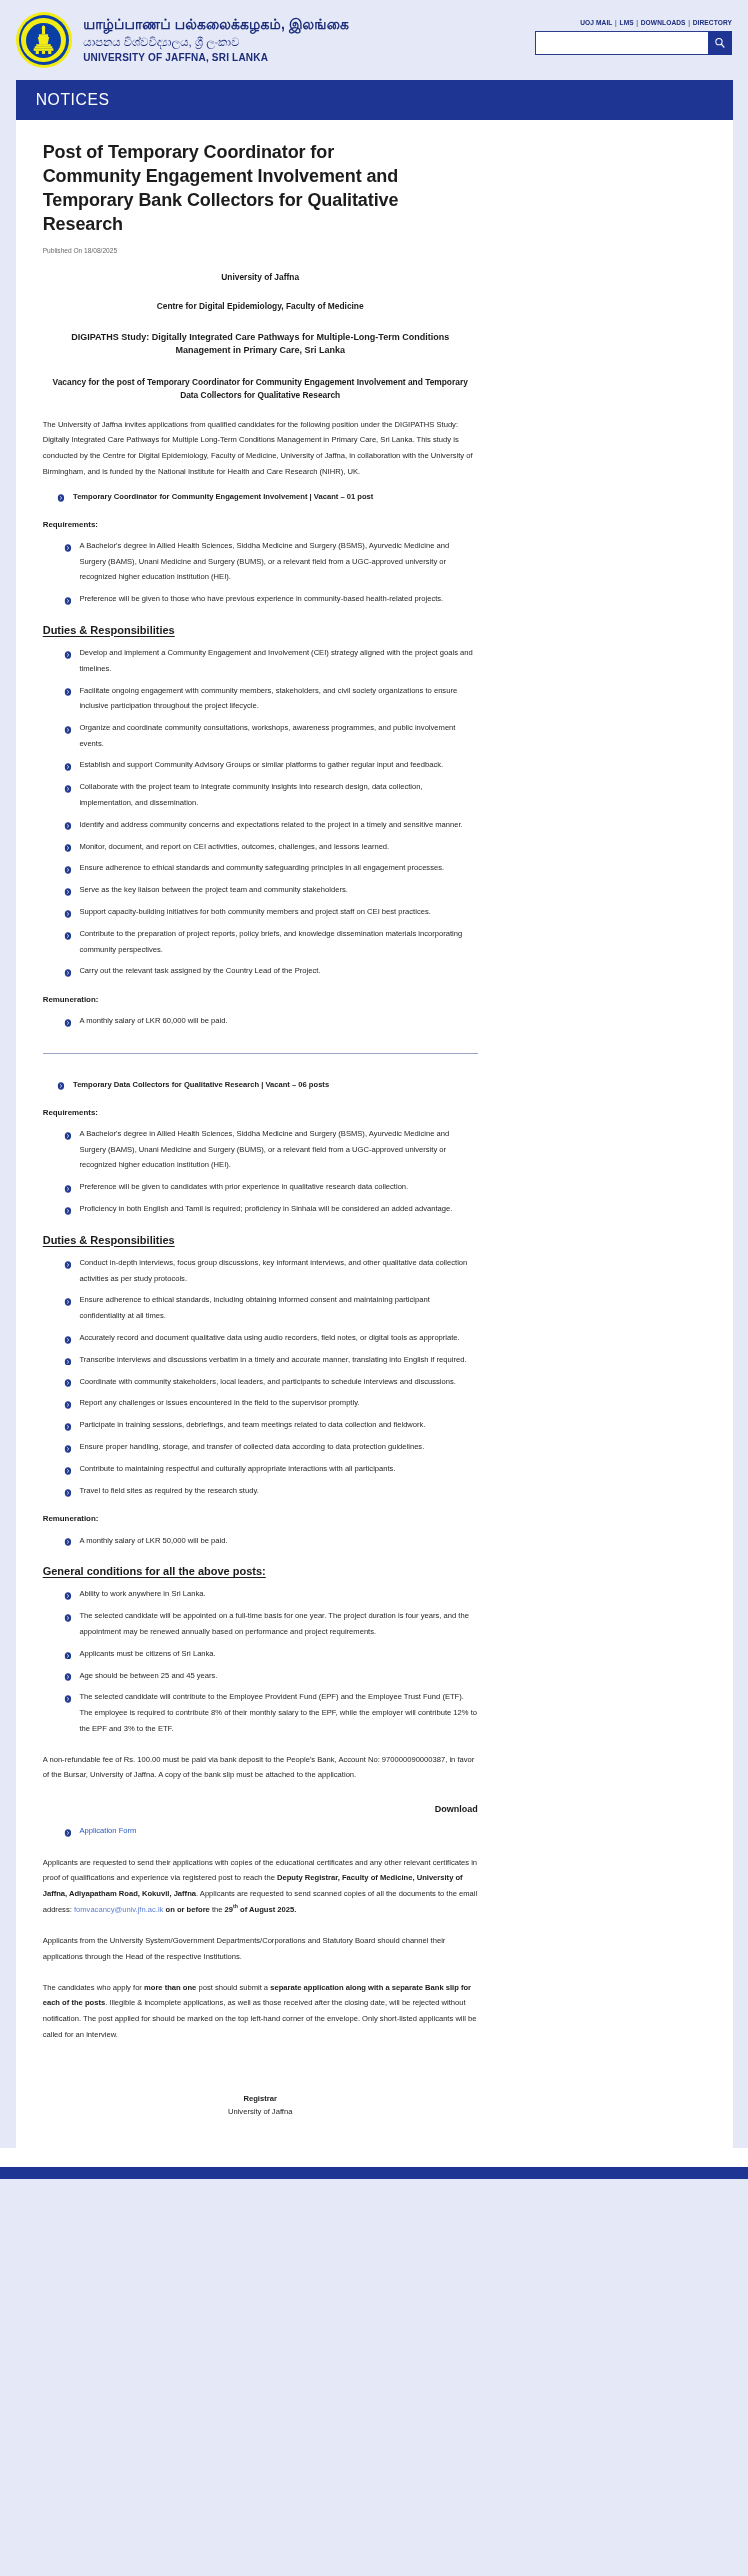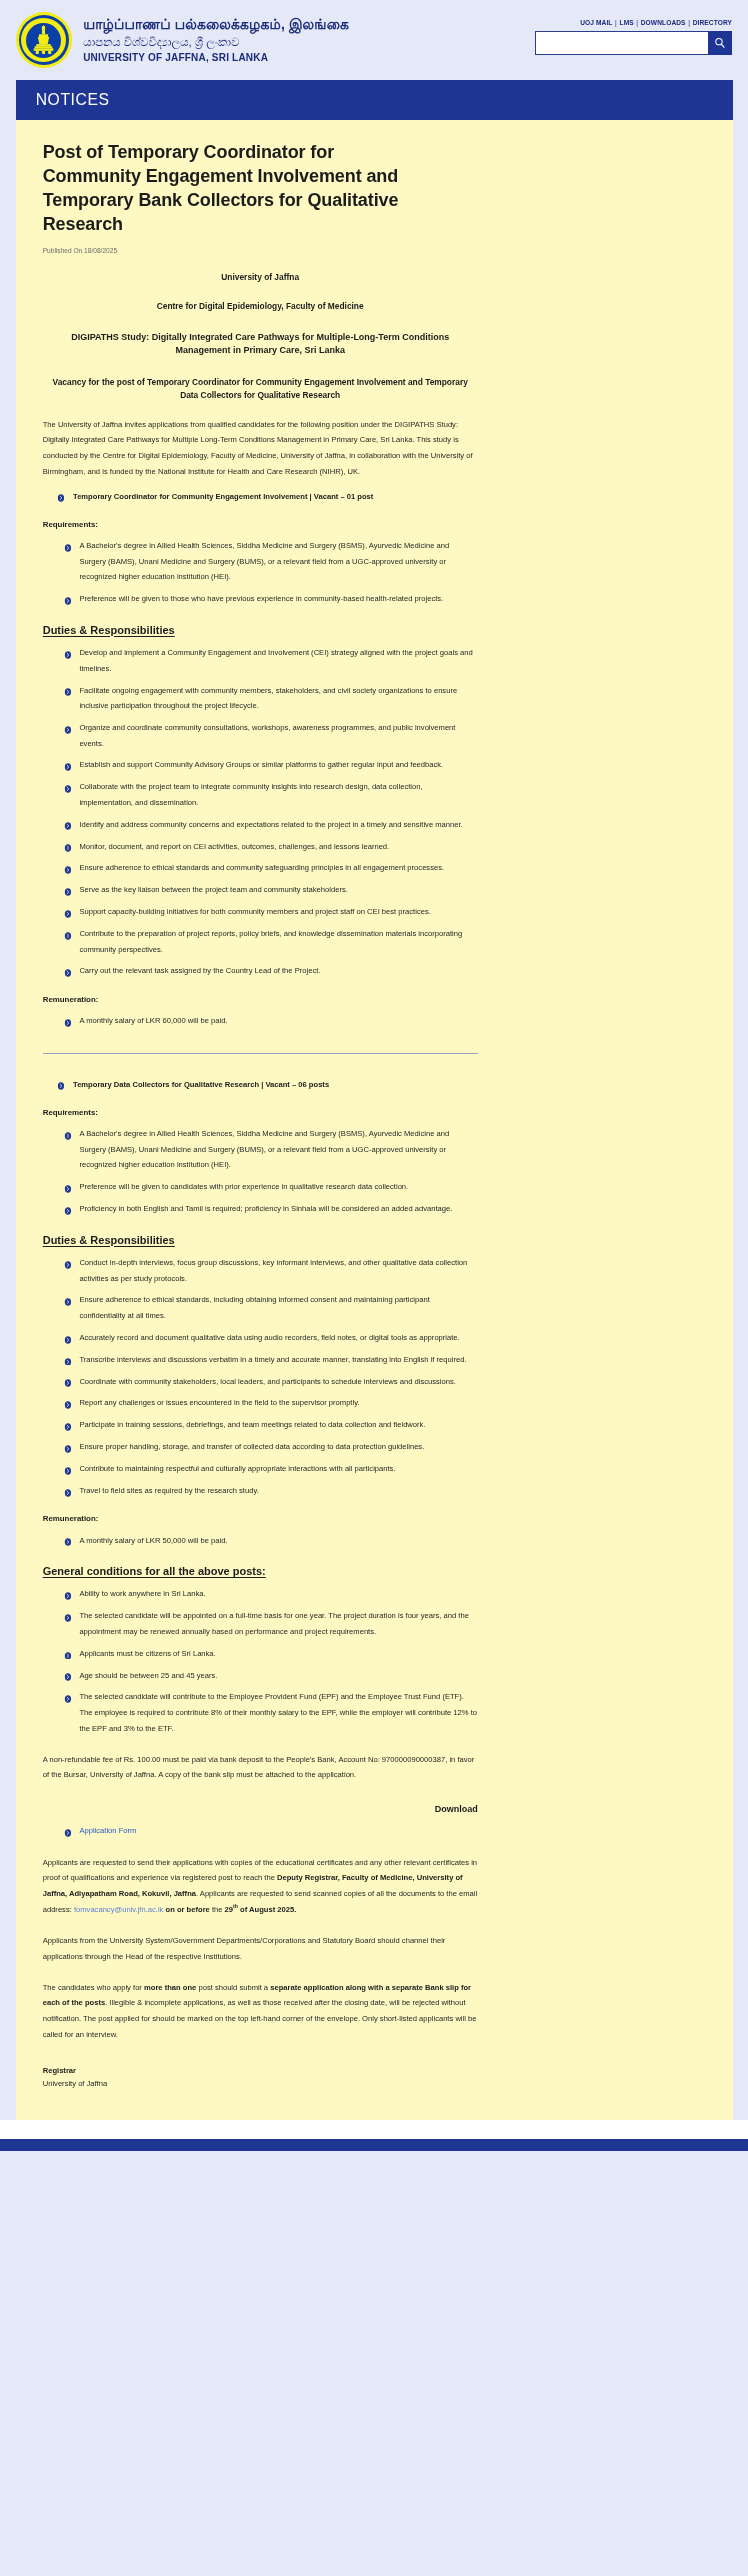--- a/index.html
+++ b/index.html
@@ -76,21 +76,21 @@
   }
   .search-btn {
     width: 23.6px; background: #1f3593; border: 0.5px solid #1f3593;
     display: flex; align-items: center; justify-content: center;
     cursor: pointer;
   }
   .search-btn svg { display:block; }
 
   
   .page-wrap { padding: 0 15.7px 0 15.7px; background:#e4e8f7; }
-  .card { background: #fef9c3; width: 717px; }
+  .card { background: #ffffff; width: 717px; }
 
   .notices-bar {
     background: #1f3593;
     color: #fff;
     height: 40px;
     display: flex; align-items: center;
     padding-left: 20px;
   }
   .notices-bar .label {
     font-size: 15.7px; font-weight: 400; letter-spacing: 0.6px;
@@ -152,21 +152,21 @@
     border: none; border-top: 0.5px solid #9aa3c4;
     margin: 24px 0 0 0; width: 100%;
   }
 
   .dl-head { font-size: 9px; font-weight: 700; color: #1c1c1c; margin: 21px 0 0 0; text-align: right; }
   ul.bullets li a.dl-link {
     color: #2759c4; text-decoration: none; font-size: 7.6px;
   }
   a.mail-link { color: #5b7fd6; text-decoration: none; }
 
-  .sig { margin-top: 24px; }
+  .sig { margin-top: 52px; text-align: center; }
   .sig .role { font-size: 7.6px; font-weight: 700; color: #1c1c1c; }
   .sig .org { font-size: 7.6px; color: #262626; margin-top: 4.2px; }
 
   .footer-strip { height: 12.6px; background: #1f3593; width: 749px; }
   .after-card { height: 19px; background: #fff; }
   strong { font-weight: 700; color: #1c1c1c; }
   sup { font-size: .68em; vertical-align: super; }
 </style>
 </head>
 <body>

